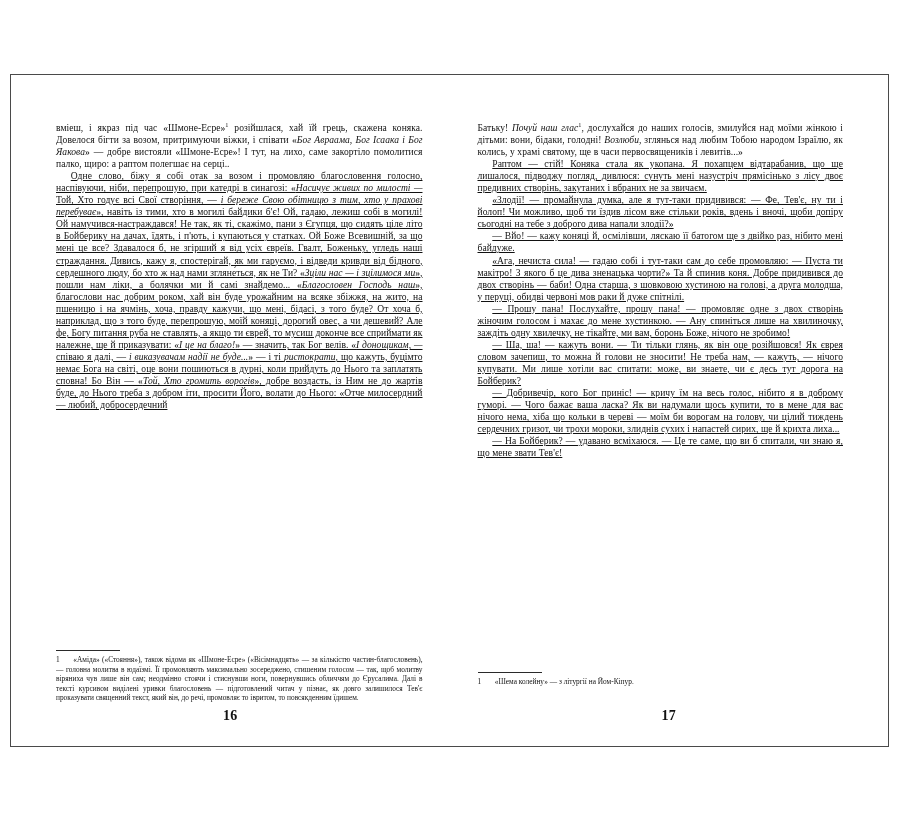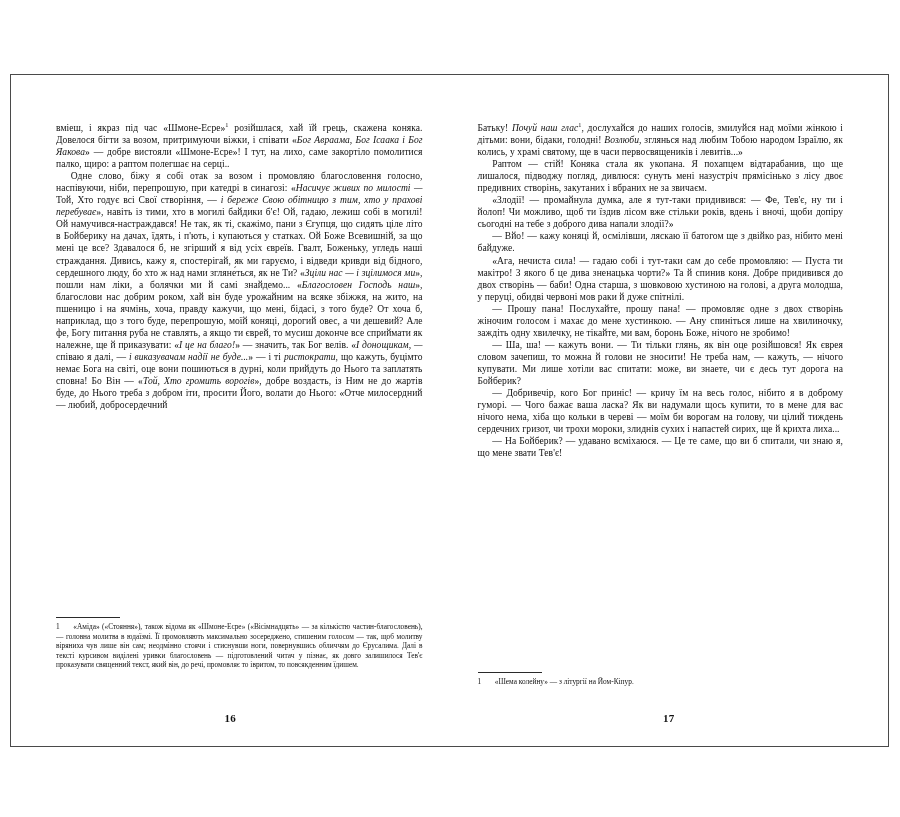--- a/index.html
+++ b/index.html
@@ -45,38 +45,38 @@
     margin: 0;
     font-size: 9.55px;
     line-height: 12.05px;
     text-align: justify;
     text-justify: inter-word;
     letter-spacing: 0.005em;
     hyphens: manual;
     -webkit-hyphens: manual;
     word-spacing: 0.01em;
   }
-  p.para + p.para { text-indent: 1.55em; }
+  p.para + p.para { text-indent: 1.55em; text-decoration: underline; }
   p.cont { text-indent: 0 !important; }
 
   i, em { font-style: italic; }
   sup.fn {
     font-size: 0.66em;
     vertical-align: super;
     line-height: 0;
     font-style: normal;
   }
 
   .footnotes {
     position: absolute;
     left: 0;
     right: 0;
     bottom: 0;
   }
-  .page-left  .footnotes { left: 45px; right: 27px; bottom: 76px; }
+  .page-left  .footnotes { left: 45px; right: 27px; bottom: 43px; }
   .page-right .footnotes { left: 28px; right: 45px; bottom: 59px; }
 
   .fn-rule {
     width: 64px;
     height: 0;
     border-top: 1px solid #2a2a2a;
     margin: 0 0 4px 0;
   }
   p.footnote {
     margin: 0;
@@ -89,21 +89,21 @@
     display: inline-block;
     width: 2.35em;
   }
 
   .folio {
     position: absolute;
     bottom: 22px;
     left: 0;
     right: 0;
     text-align: center;
-    font-size: 11px;
+    font-size: 14px;
     font-weight: bold;
     letter-spacing: 0.02em;
   }
 </style>
 </head>
 <body>
 
 <div class="spread">
 
   <div class="page page-left">

